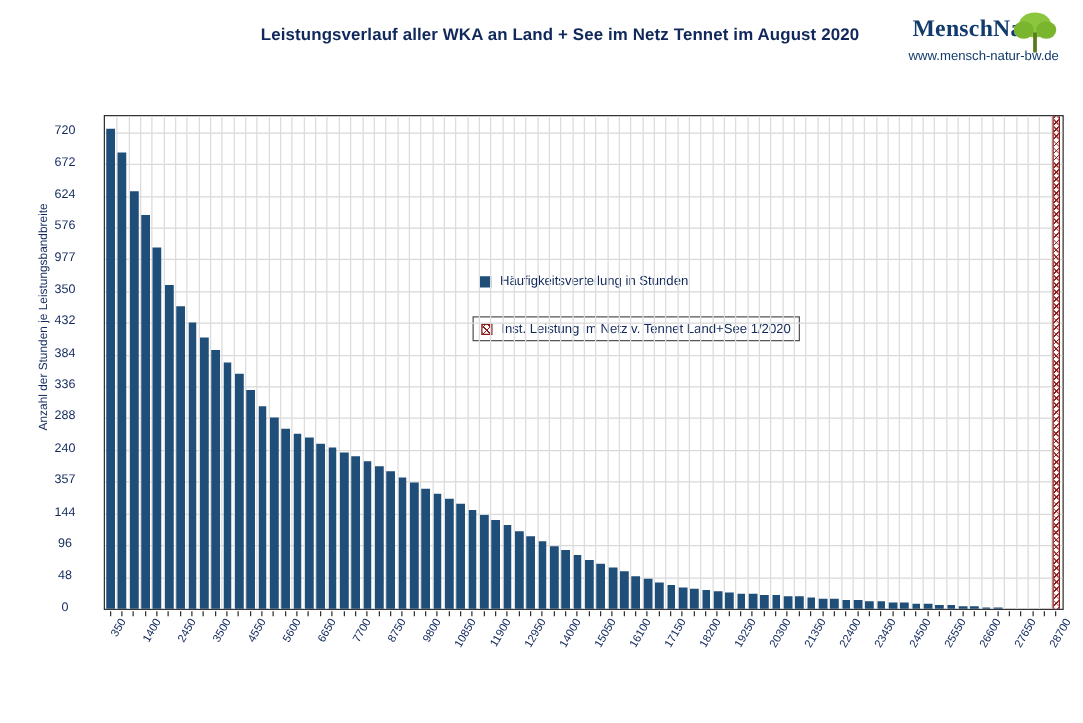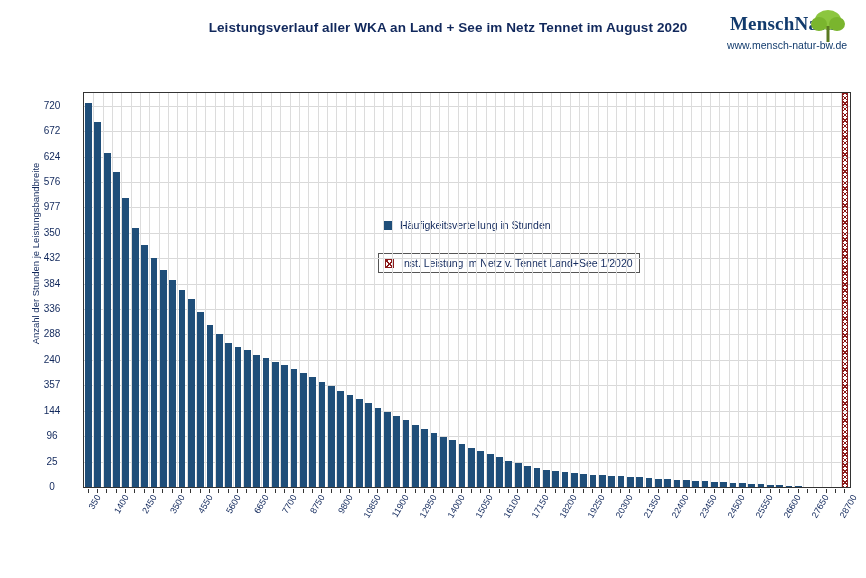--- a/index.html
+++ b/index.html
@@ -231,21 +231,21 @@
       <rect x="19.5" y="18" width="3" height="16" fill="#5a7a22"></rect>
     </svg>
     <div class="logo-word">
       <span>Mensch</span><span class="natur">Natur</span>
     </div>
     <div class="logo-url">www.mensch-natur-bw.de</div>
   </div>
 
   <div id="yticks">
       <div class="ytick" style="top: 394px;">0</div>
-      <div class="ytick" style="top: 368.581px;">25</div>
+      <div class="ytick" style="top: 368.581px;">48</div>
       <div class="ytick" style="top: 343.161px;">96</div>
       <div class="ytick" style="top: 317.742px;">144</div>
       <div class="ytick" style="top: 292.323px;">357</div>
       <div class="ytick" style="top: 266.903px;">240</div>
       <div class="ytick" style="top: 241.484px;">288</div>
       <div class="ytick" style="top: 216.065px;">336</div>
       <div class="ytick" style="top: 190.645px;">384</div>
       <div class="ytick" style="top: 165.226px;">432</div>
       <div class="ytick" style="top: 139.806px;">350</div>
       <div class="ytick" style="top: 114.387px;">977</div>

